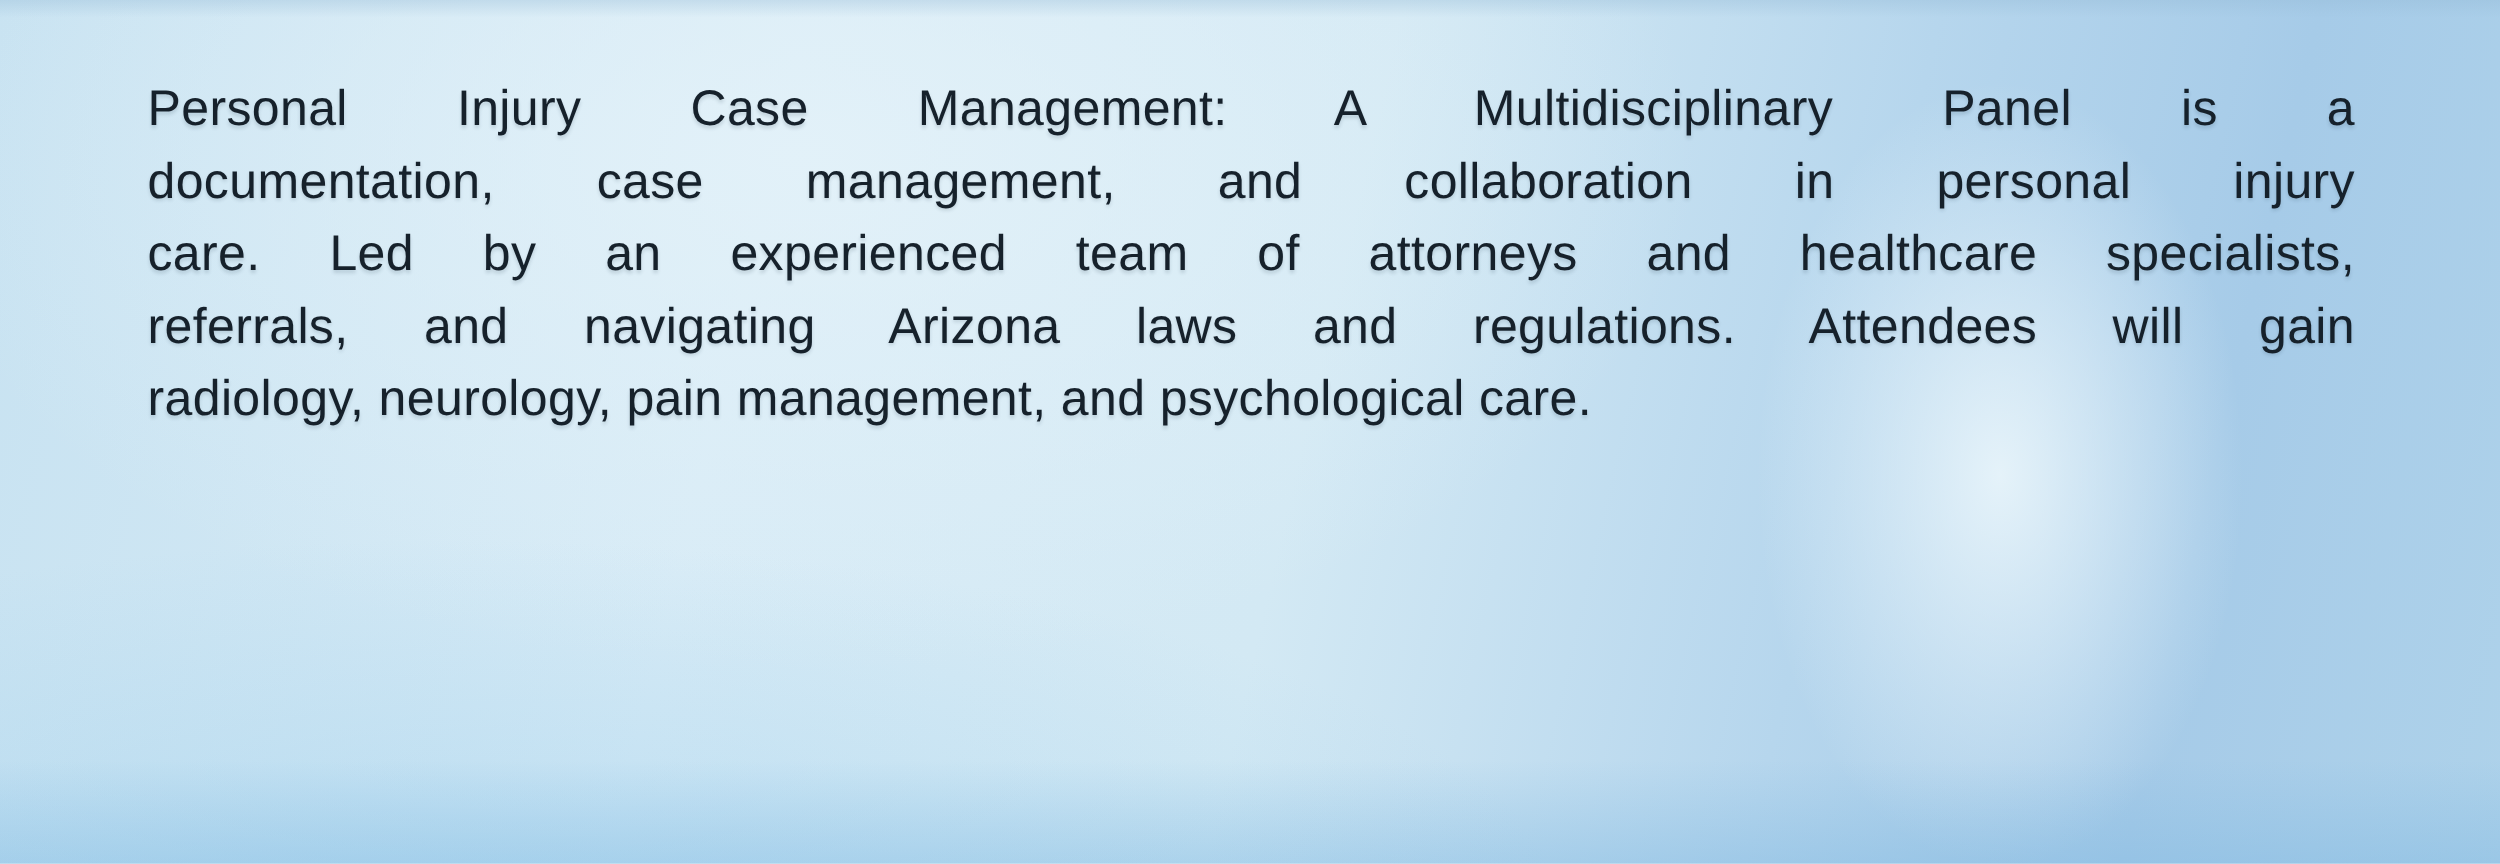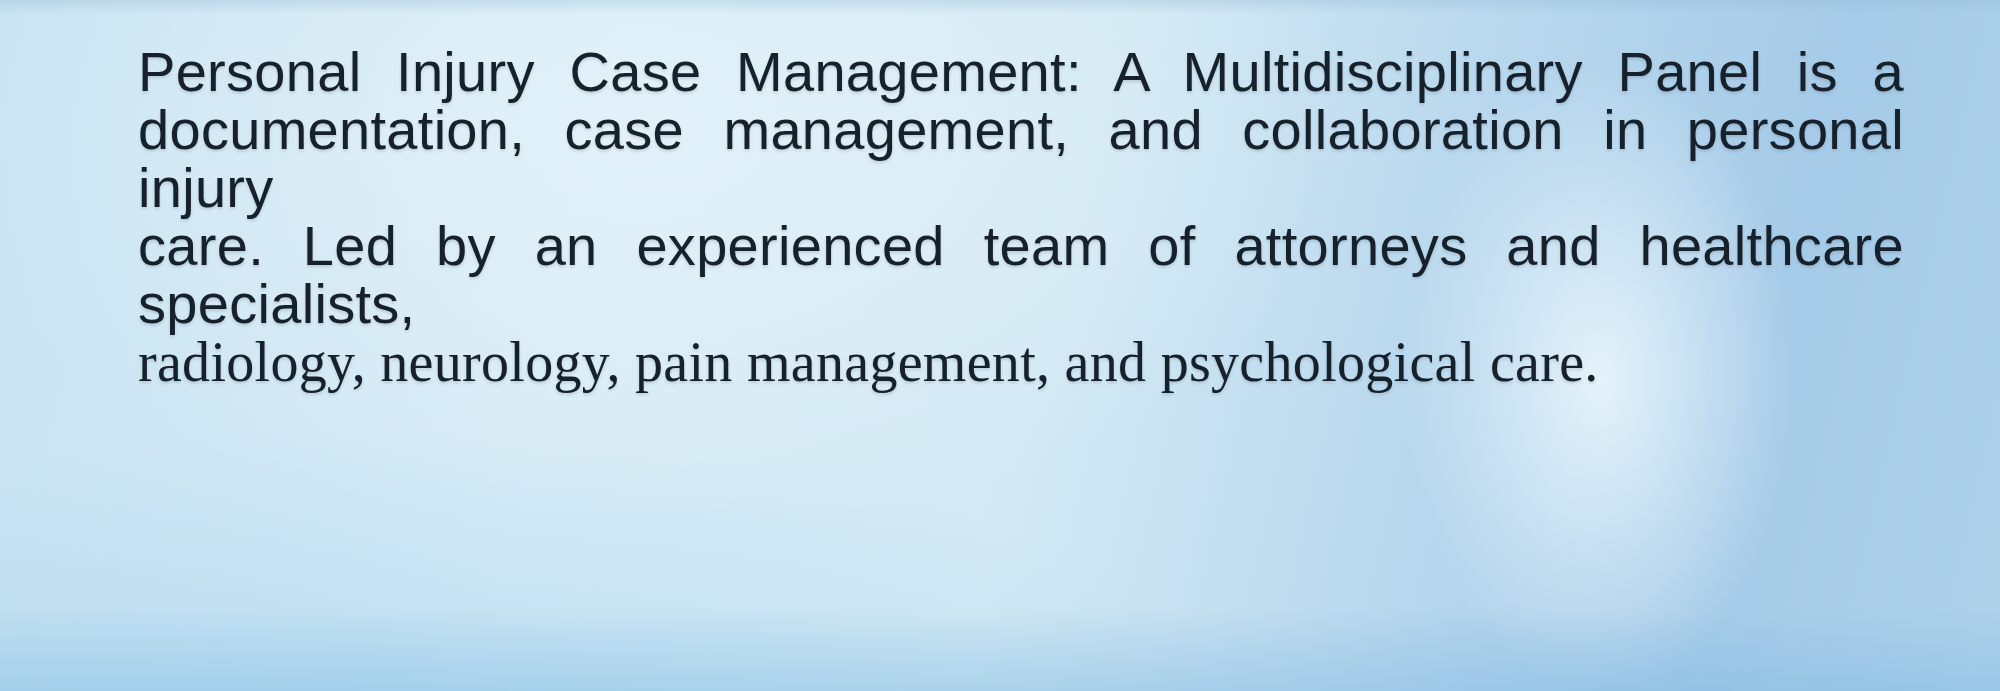--- a/index.html
+++ b/index.html
@@ -32,46 +32,45 @@
     position: absolute;
     inset: 0;
     pointer-events: none;
     background:
       radial-gradient(ellipse 1200px 420px at 18% 108%, rgba(140,198,233,0.40) 0%, rgba(140,198,233,0.0) 75%);
   }
 
   .paragraph {
     position: absolute;
     left: 118px;
-    top: 43px;
+    top: 58px;
     width: 1766px;
     font-family: "Liberation Sans", "DejaVu Sans", sans-serif;
-    font-size: 56px;
+    font-size: 40px;
     line-height: 58px;
     font-weight: 400;
     letter-spacing: 0.3px;
     color: #16212b;
     text-shadow: 0 2px 3px rgba(23, 48, 71, 0.16);
     z-index: 2;
-    margin-left: 20px;
   }
 
   .paragraph .line {
     text-align: justify;
     text-align-last: justify;
   }
 
   .paragraph .line.last {
     text-align-last: left;
-    font-family: Liberation Serif, serif;
   }
 </style>
 </head>
 <body>
 
 <div class="banner">
   <div class="paragraph">
     <div class="line">Personal Injury Case Management: A Multidisciplinary Panel is a</div>
     <div class="line">documentation, case management, and collaboration in personal injury</div>
     <div class="line">care. Led by an experienced team of attorneys and healthcare specialists,</div>
+    <div class="line">referrals, and navigating Arizona laws and regulations. Attendees will gain</div>
     <div class="line last">radiology, neurology, pain management, and psychological care.</div>
   </div>
 </div>
 
 </body></html>

